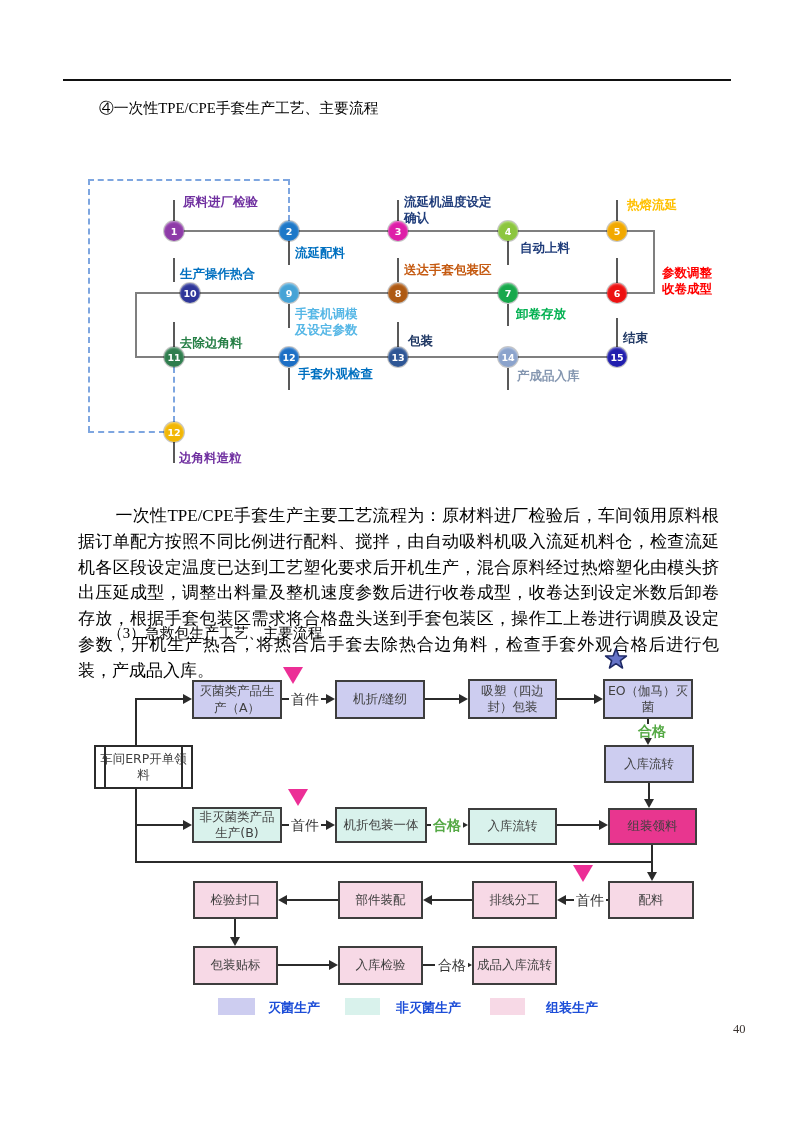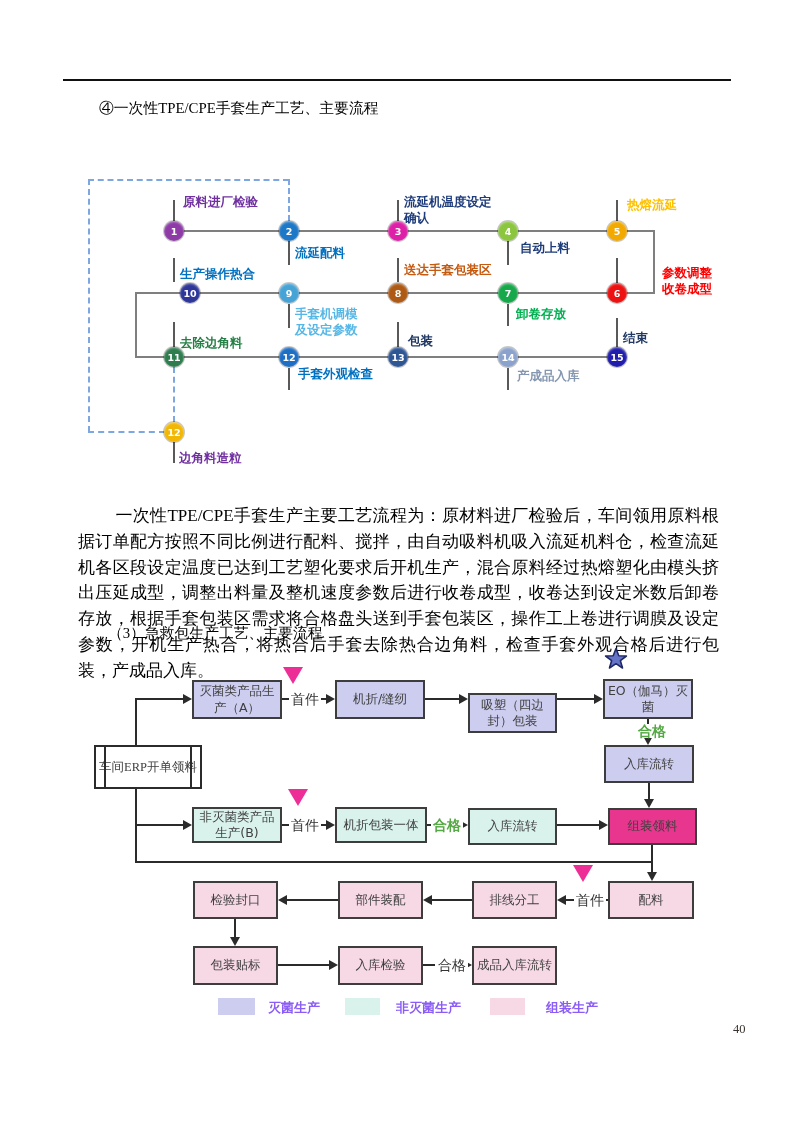--- a/index.html
+++ b/index.html
@@ -39,21 +39,21 @@
   .erp::before,.erp::after{content:"";position:absolute;top:0;bottom:0;width:2px;background:#2b2b2b;}
   .erp::before{left:8px;} .erp::after{right:8px;}
   .fl{position:absolute;background:#2b2b2b;}
   .ar{position:absolute;width:0;height:0;border-top:5px solid transparent;border-bottom:5px solid transparent;border-left:9px solid #2b2b2b;}
   .al{position:absolute;width:0;height:0;border-top:5px solid transparent;border-bottom:5px solid transparent;border-right:9px solid #2b2b2b;}
   .ad{position:absolute;width:0;height:0;border-left:5px solid transparent;border-right:5px solid transparent;border-top:9px solid #2b2b2b;}
   .ftag{position:absolute;font-size:14px;color:#333;background:#fff;padding:0 2px;line-height:14px;}
   .ftag.green{font-weight:bold;}
   .tri{position:absolute;width:0;height:0;border-left:10px solid transparent;border-right:10px solid transparent;border-top:17px solid #ec2e96;}
   .swatch{position:absolute;height:17px;}
-  .legtxt{position:absolute;font:bold 13px "DejaVu Sans","Liberation Sans",sans-serif;color:#8b5cf6;white-space:nowrap;}
+  .legtxt{position:absolute;font:bold 13px "DejaVu Sans","Liberation Sans",sans-serif;color:#1d4ed8;white-space:nowrap;}
 </style>
 </head>
 <body>
 
 <div class="page">
 
   <div class="hdr-rule"></div>
 
   <div class="h4">④一次性TPE/CPE手套生产工艺、主要流程</div>
 
@@ -175,25 +175,25 @@
     <div class="fl" style="left:206px;top:254px;width:52px;height:2px;"></div>
     <div class="al" style="left:198px;top:250px;"></div>
     <div class="fl" style="left:154px;top:274px;width:2px;height:19px;"></div>
     <div class="ad" style="left:150px;top:292px;"></div>
     <div class="fl" style="left:198px;top:319px;width:52px;height:2px;"></div>
     <div class="ar" style="left:249px;top:315px;"></div>
     <div class="fl" style="left:343px;top:319px;width:12px;height:2px;"></div>
     <div class="fl" style="left:380px;top:319px;width:4px;height:2px;"></div>
     <div class="ar" style="left:383px;top:315px;"></div>
 
-    <div class="fbox erp" style="left:14px;top:100px;width:108px;height:44px;font-family:Liberation Serif, serif;">车间ERP开单领料</div>
+    <div class="fbox erp" style="left:14px;top:100px;width:99px;height:44px;">车间ERP开单领料</div>
 
     <div class="fbox" style="left: 112px; top: 35px; width: 90px; height: 39px; background: rgb(205, 205, 240);">灭菌类产品生产（A）</div>
     <div class="fbox" style="left: 255px; top: 35px; width: 90px; height: 39px; background: rgb(205, 205, 240);">机折/缝纫</div>
-    <div class="fbox" style="left: 388px; top: 48px; width: 89px; height: 40px; background: rgb(205, 205, 240);">吸塑（四边封）包装</div>
+    <div class="fbox" style="left: 388px; top: 34px; width: 89px; height: 40px; background: rgb(205, 205, 240);">吸塑（四边封）包装</div>
     <div class="fbox" style="left: 523px; top: 34px; width: 90px; height: 40px; background: rgb(205, 205, 240);">EO（伽马）灭菌</div>
     <div class="fbox" style="left: 524px; top: 100px; width: 90px; height: 38px; background: rgb(205, 205, 240);">入库流转</div>
     <div class="fbox" style="left: 528px; top: 163px; width: 89px; height: 37px; background: rgb(232, 54, 143);">组装领料</div>
 
     <div class="fbox" style="left: 112px; top: 162px; width: 90px; height: 36px; background: rgb(217, 242, 236);">非灭菌类产品生产(B)</div>
     <div class="fbox" style="left: 255px; top: 162px; width: 92px; height: 36px; background: rgb(217, 242, 236);">机折包装一体</div>
     <div class="fbox" style="left: 388px; top: 163px; width: 89px; height: 37px; background: rgb(217, 242, 236);">入库流转</div>
 
     <div class="fbox" style="left: 528px; top: 236px; width: 86px; height: 38px; background: rgb(247, 217, 230);">配料</div>
     <div class="fbox" style="left: 392px; top: 236px; width: 85px; height: 38px; background: rgb(247, 217, 230);">排线分工</div>

